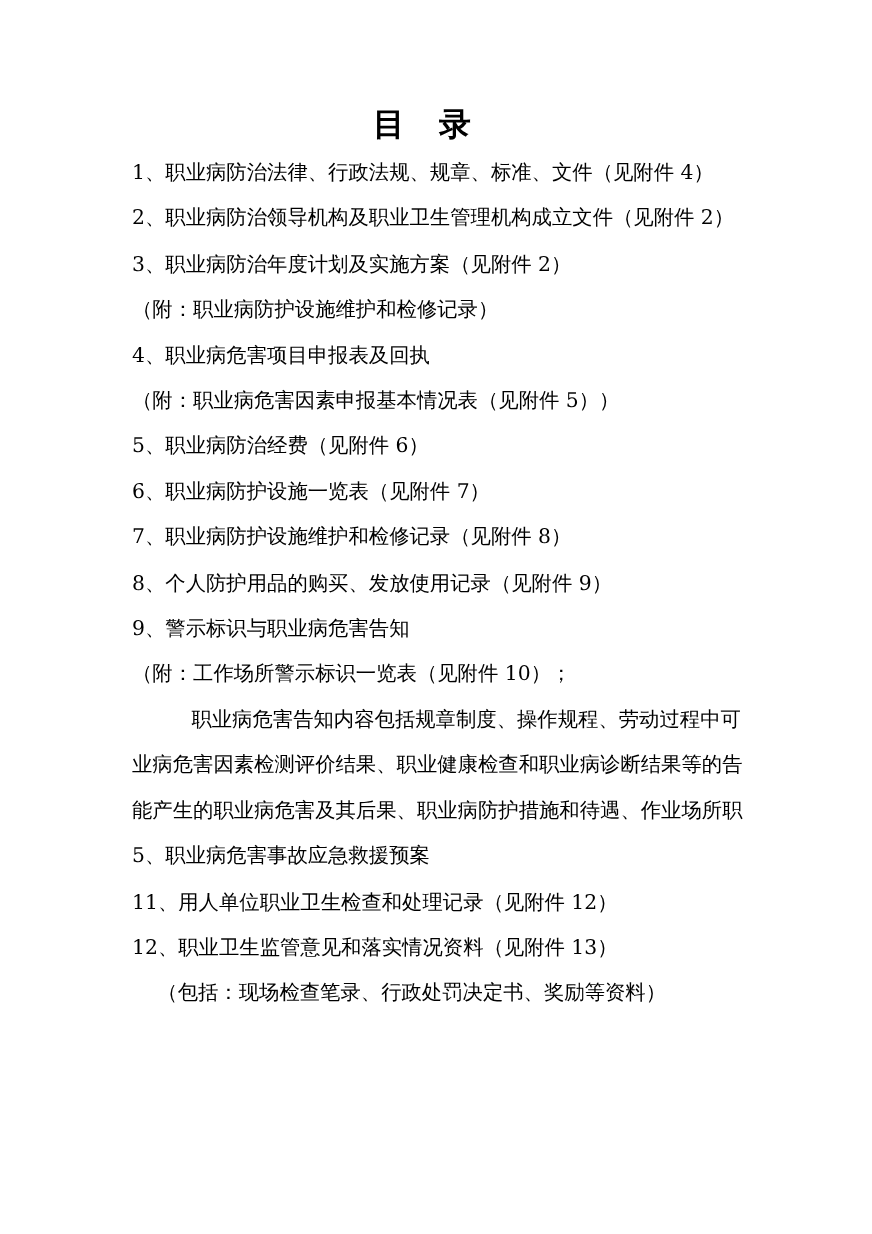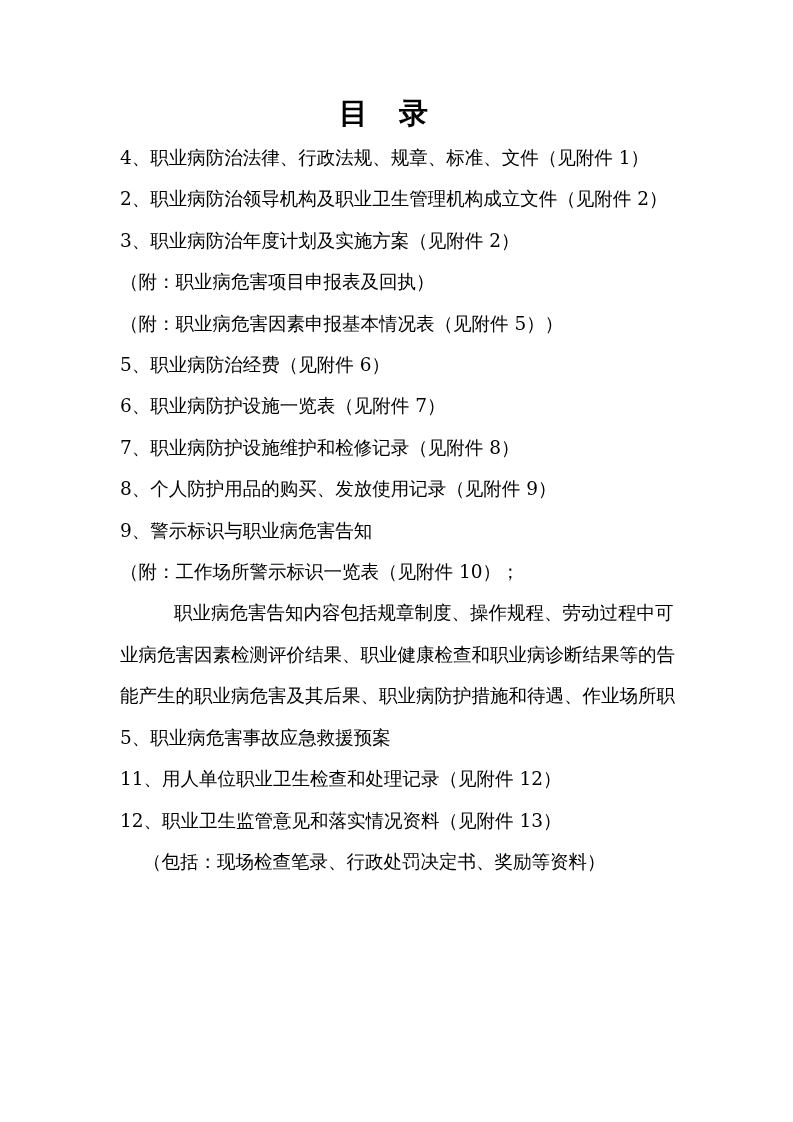--- a/index.html
+++ b/index.html
@@ -46,24 +46,25 @@
   .indent-paren {
     padding-left: 23px;
   }
 </style>
 </head>
 <body>
 
 <div class="page">
   <div class="doc-title">目　录</div>
   <div class="doc-content">
-    <div class="toc-line">4、职业病防治法律、行政法规、规章、标准、文件（见附件 1）</div>
+    <div class="toc-line">1、职业病防治法律、行政法规、规章、标准、文件（见附件 4）</div>
     <div class="toc-line">2、职业病防治领导机构及职业卫生管理机构成立文件（见附件 2）</div>
     <div class="toc-line">3、职业病防治年度计划及实施方案（见附件 2）</div>
-    <div class="toc-line">（附：职业病危害项目申报表及回执）</div>
+    <div class="toc-line">（附：职业病防护设施维护和检修记录）</div>
+    <div class="toc-line">4、职业病危害项目申报表及回执</div>
     <div class="toc-line">（附：职业病危害因素申报基本情况表（见附件 5））</div>
     <div class="toc-line">5、职业病防治经费（见附件 6）</div>
     <div class="toc-line">6、职业病防护设施一览表（见附件 7）</div>
     <div class="toc-line">7、职业病防护设施维护和检修记录（见附件 8）</div>
     <div class="toc-line">8、个人防护用品的购买、发放使用记录（见附件 9）</div>
     <div class="toc-line">9、警示标识与职业病危害告知</div>
     <div class="toc-line">（附：工作场所警示标识一览表（见附件 10）；</div>
     <div class="toc-line indent-para">职业病危害告知内容包括规章制度、操作规程、劳动过程中可</div>
     <div class="toc-line">业病危害因素检测评价结果、职业健康检查和职业病诊断结果等的告</div>
     <div class="toc-line">能产生的职业病危害及其后果、职业病防护措施和待遇、作业场所职</div>

